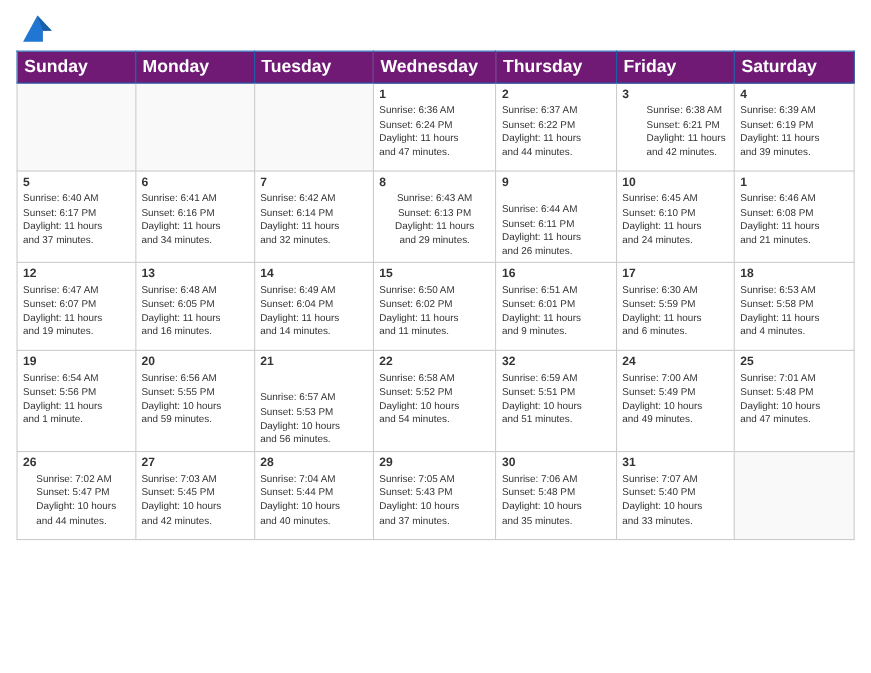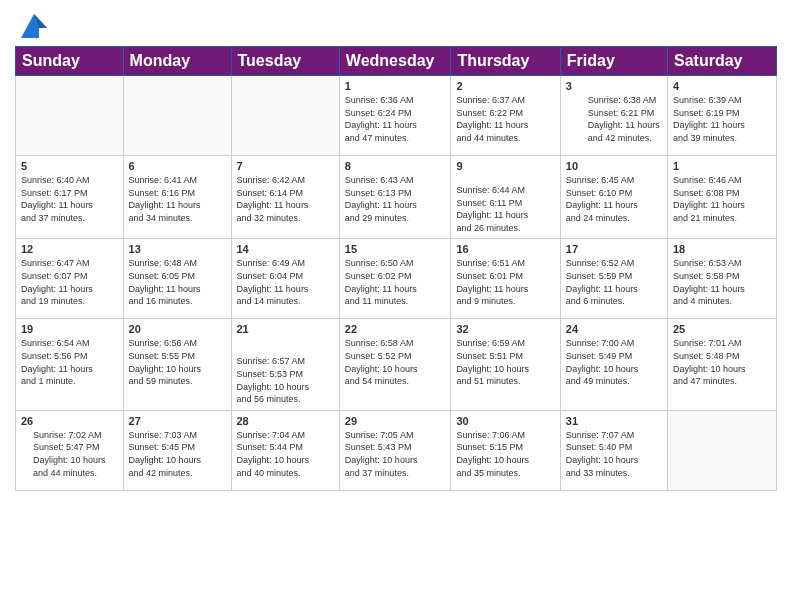--- a/index.html
+++ b/index.html
@@ -168,21 +168,21 @@
           </td>
           <td>
             <div class="day-number">7</div>
             <div class="day-info" style="white-space: pre-line;">Sunrise: 6:42 AM
 Sunset: 6:14 PM
 Daylight: 11 hours
 and 32 minutes.</div>
           </td>
           <td>
             <div class="day-number">8</div>
-            <div class="day-info" style="white-space: pre-line;">Sunrise: 6:43 AM
+            <div class="day-info" style="white-space: pre-line; text-align: center;">Sunrise: 6:43 AM
 Sunset: 6:13 PM
 Daylight: 11 hours
 and 29 minutes.</div>
           </td>
           <td>
             <div class="day-number">9</div>
             <div class="day-info" style="white-space: pre-line; margin-top: 12px;">Sunrise: 6:44 AM
 Sunset: 6:11 PM
 Daylight: 11 hours
 and 26 minutes.</div>
@@ -233,21 +233,21 @@
           </td>
           <td>
             <div class="day-number">16</div>
             <div class="day-info" style="white-space: pre-line;">Sunrise: 6:51 AM
 Sunset: 6:01 PM
 Daylight: 11 hours
 and 9 minutes.</div>
           </td>
           <td>
             <div class="day-number">17</div>
-            <div class="day-info" style="white-space: pre-line;">Sunrise: 6:52 AM
+            <div class="day-info" style="white-space: pre-line;">Sunrise: 6:30 AM
 Sunset: 5:59 PM
 Daylight: 11 hours
 and 6 minutes.</div>
           </td>
           <td>
             <div class="day-number">18</div>
             <div class="day-info" style="white-space: pre-line;">Sunrise: 6:53 AM
 Sunset: 5:58 PM
 Daylight: 11 hours
 and 4 minutes.</div>
@@ -329,21 +329,21 @@
           <td>
             <div class="day-number">29</div>
             <div class="day-info" style="white-space: pre-line;">Sunrise: 7:05 AM
 Sunset: 5:43 PM
 Daylight: 10 hours
 and 37 minutes.</div>
           </td>
           <td>
             <div class="day-number">30</div>
             <div class="day-info" style="white-space: pre-line;">Sunrise: 7:06 AM
-Sunset: 5:15 PM
+Sunset: 5:48 PM
 Daylight: 10 hours
 and 35 minutes.</div>
           </td>
           <td>
             <div class="day-number">31</div>
             <div class="day-info" style="white-space: pre-line;">Sunrise: 7:07 AM
 Sunset: 5:40 PM
 Daylight: 10 hours
 and 33 minutes.</div>
           </td>

